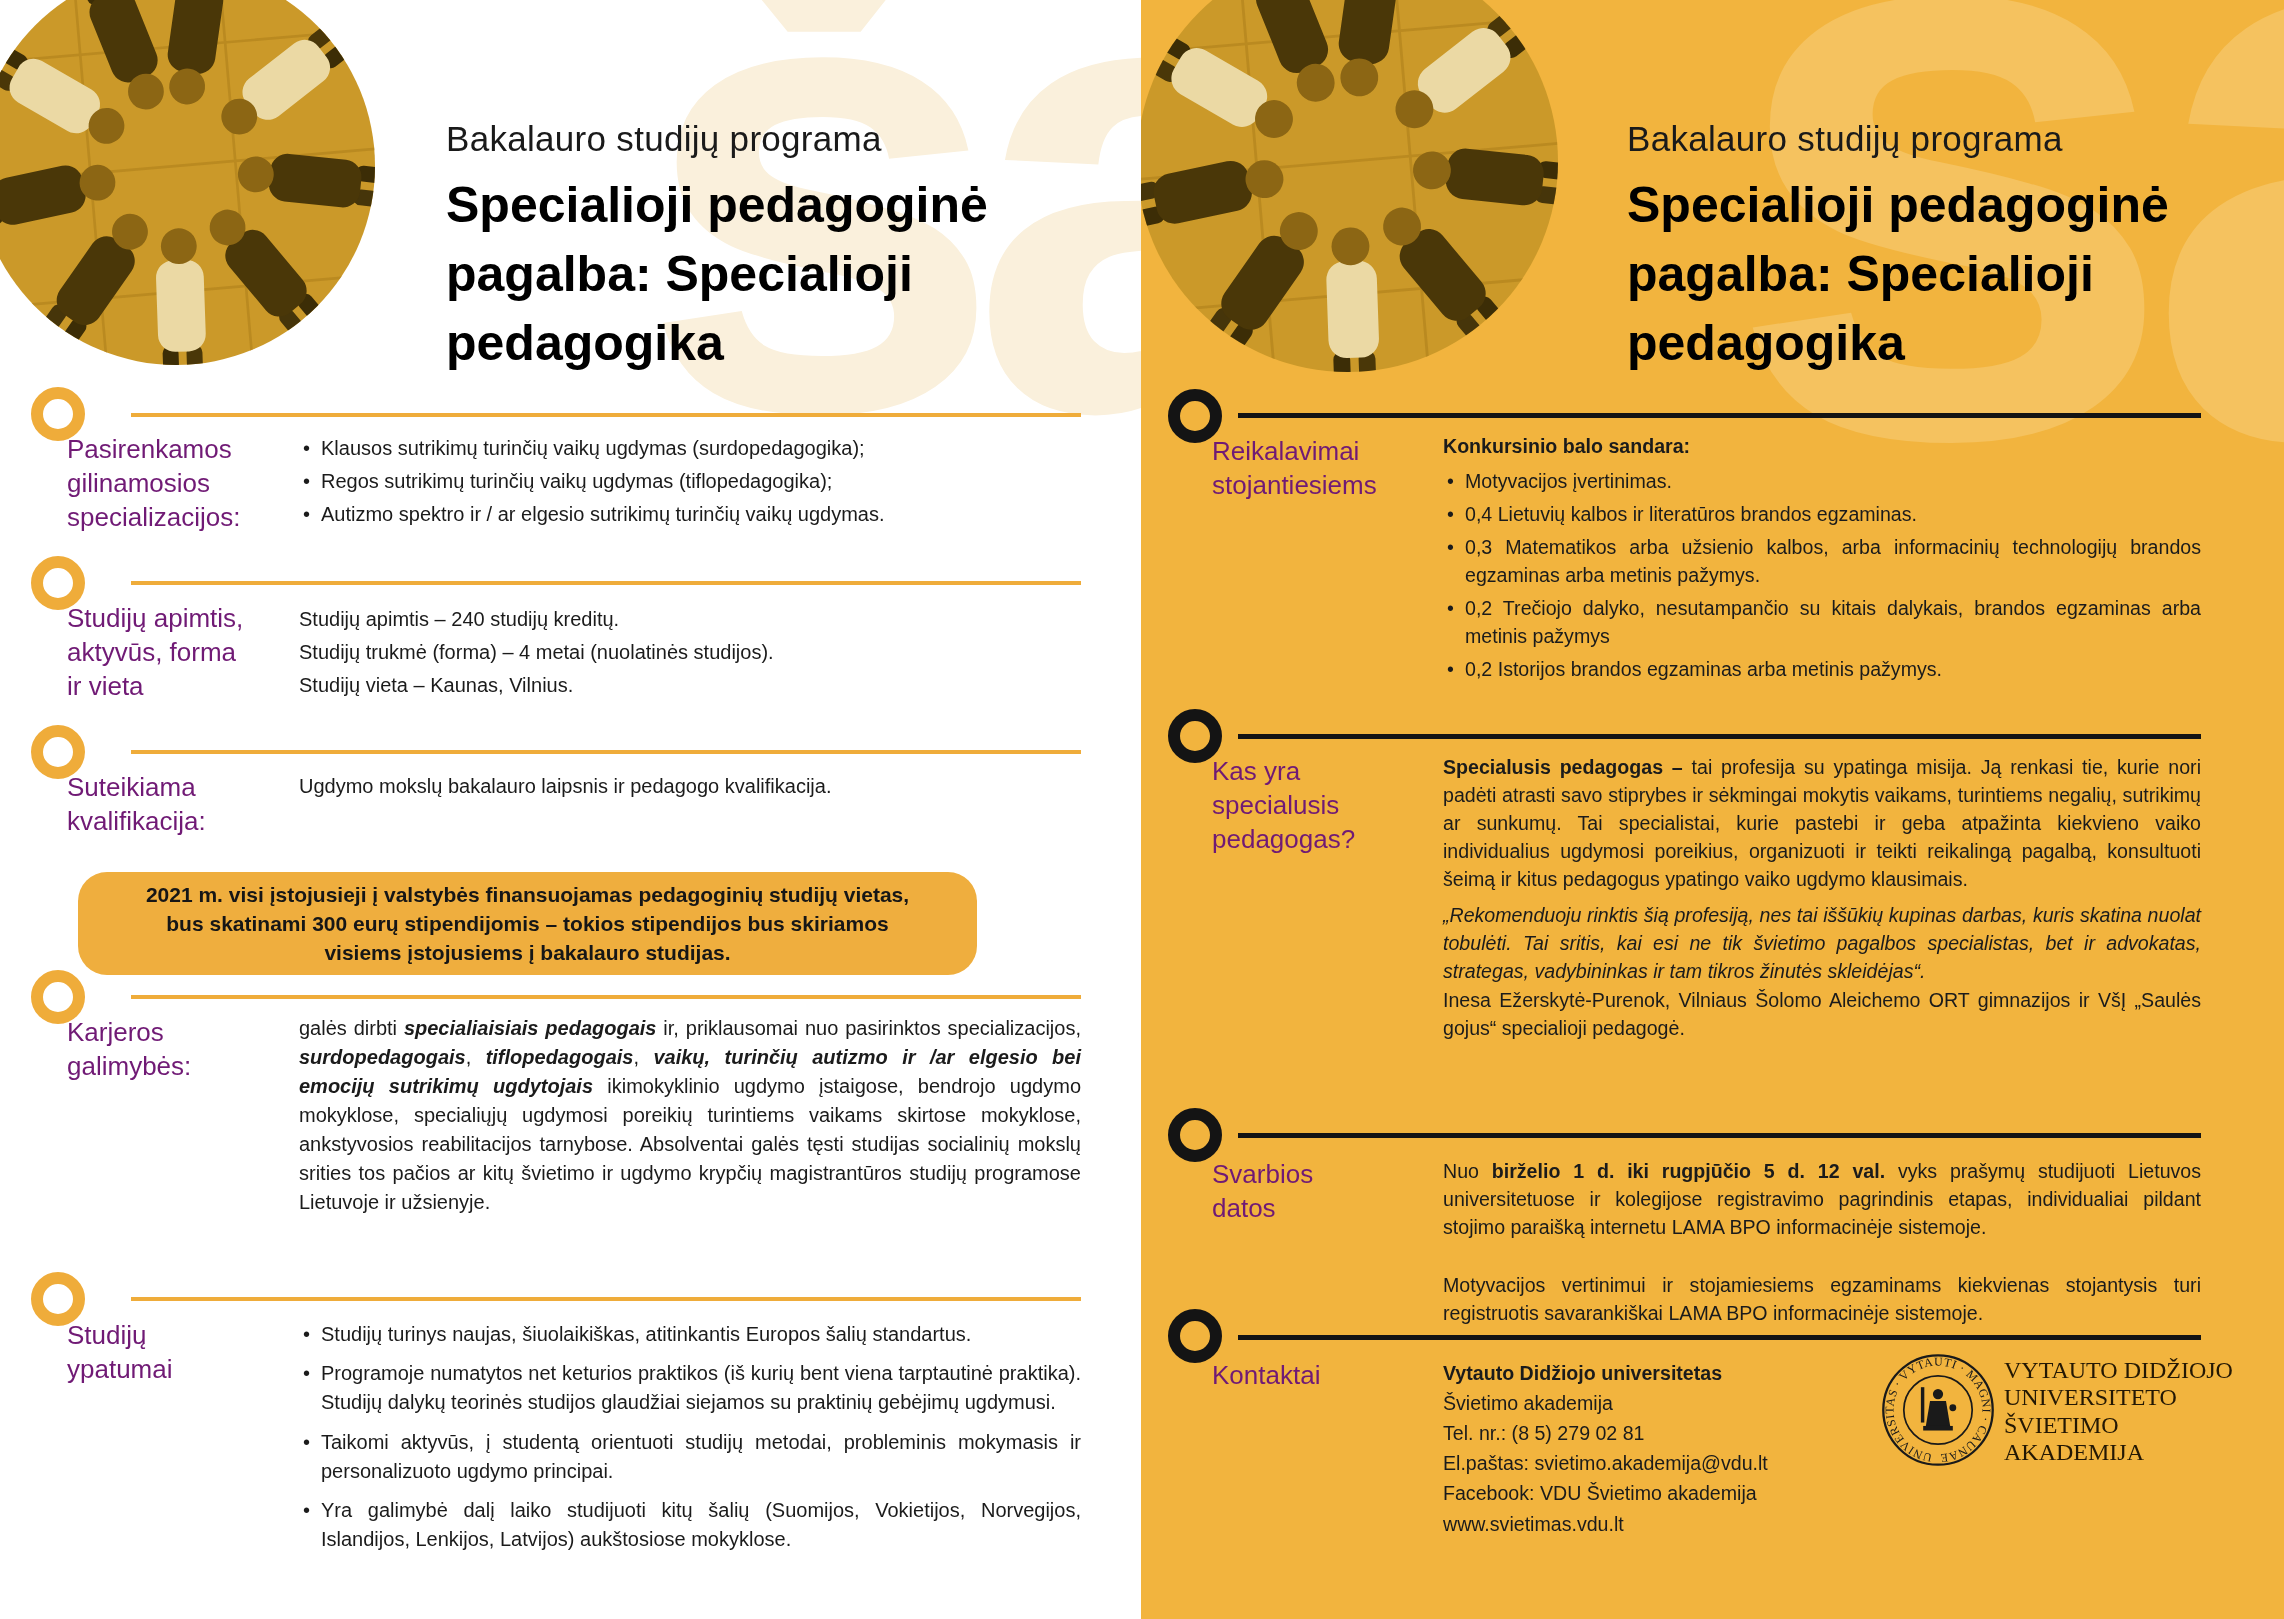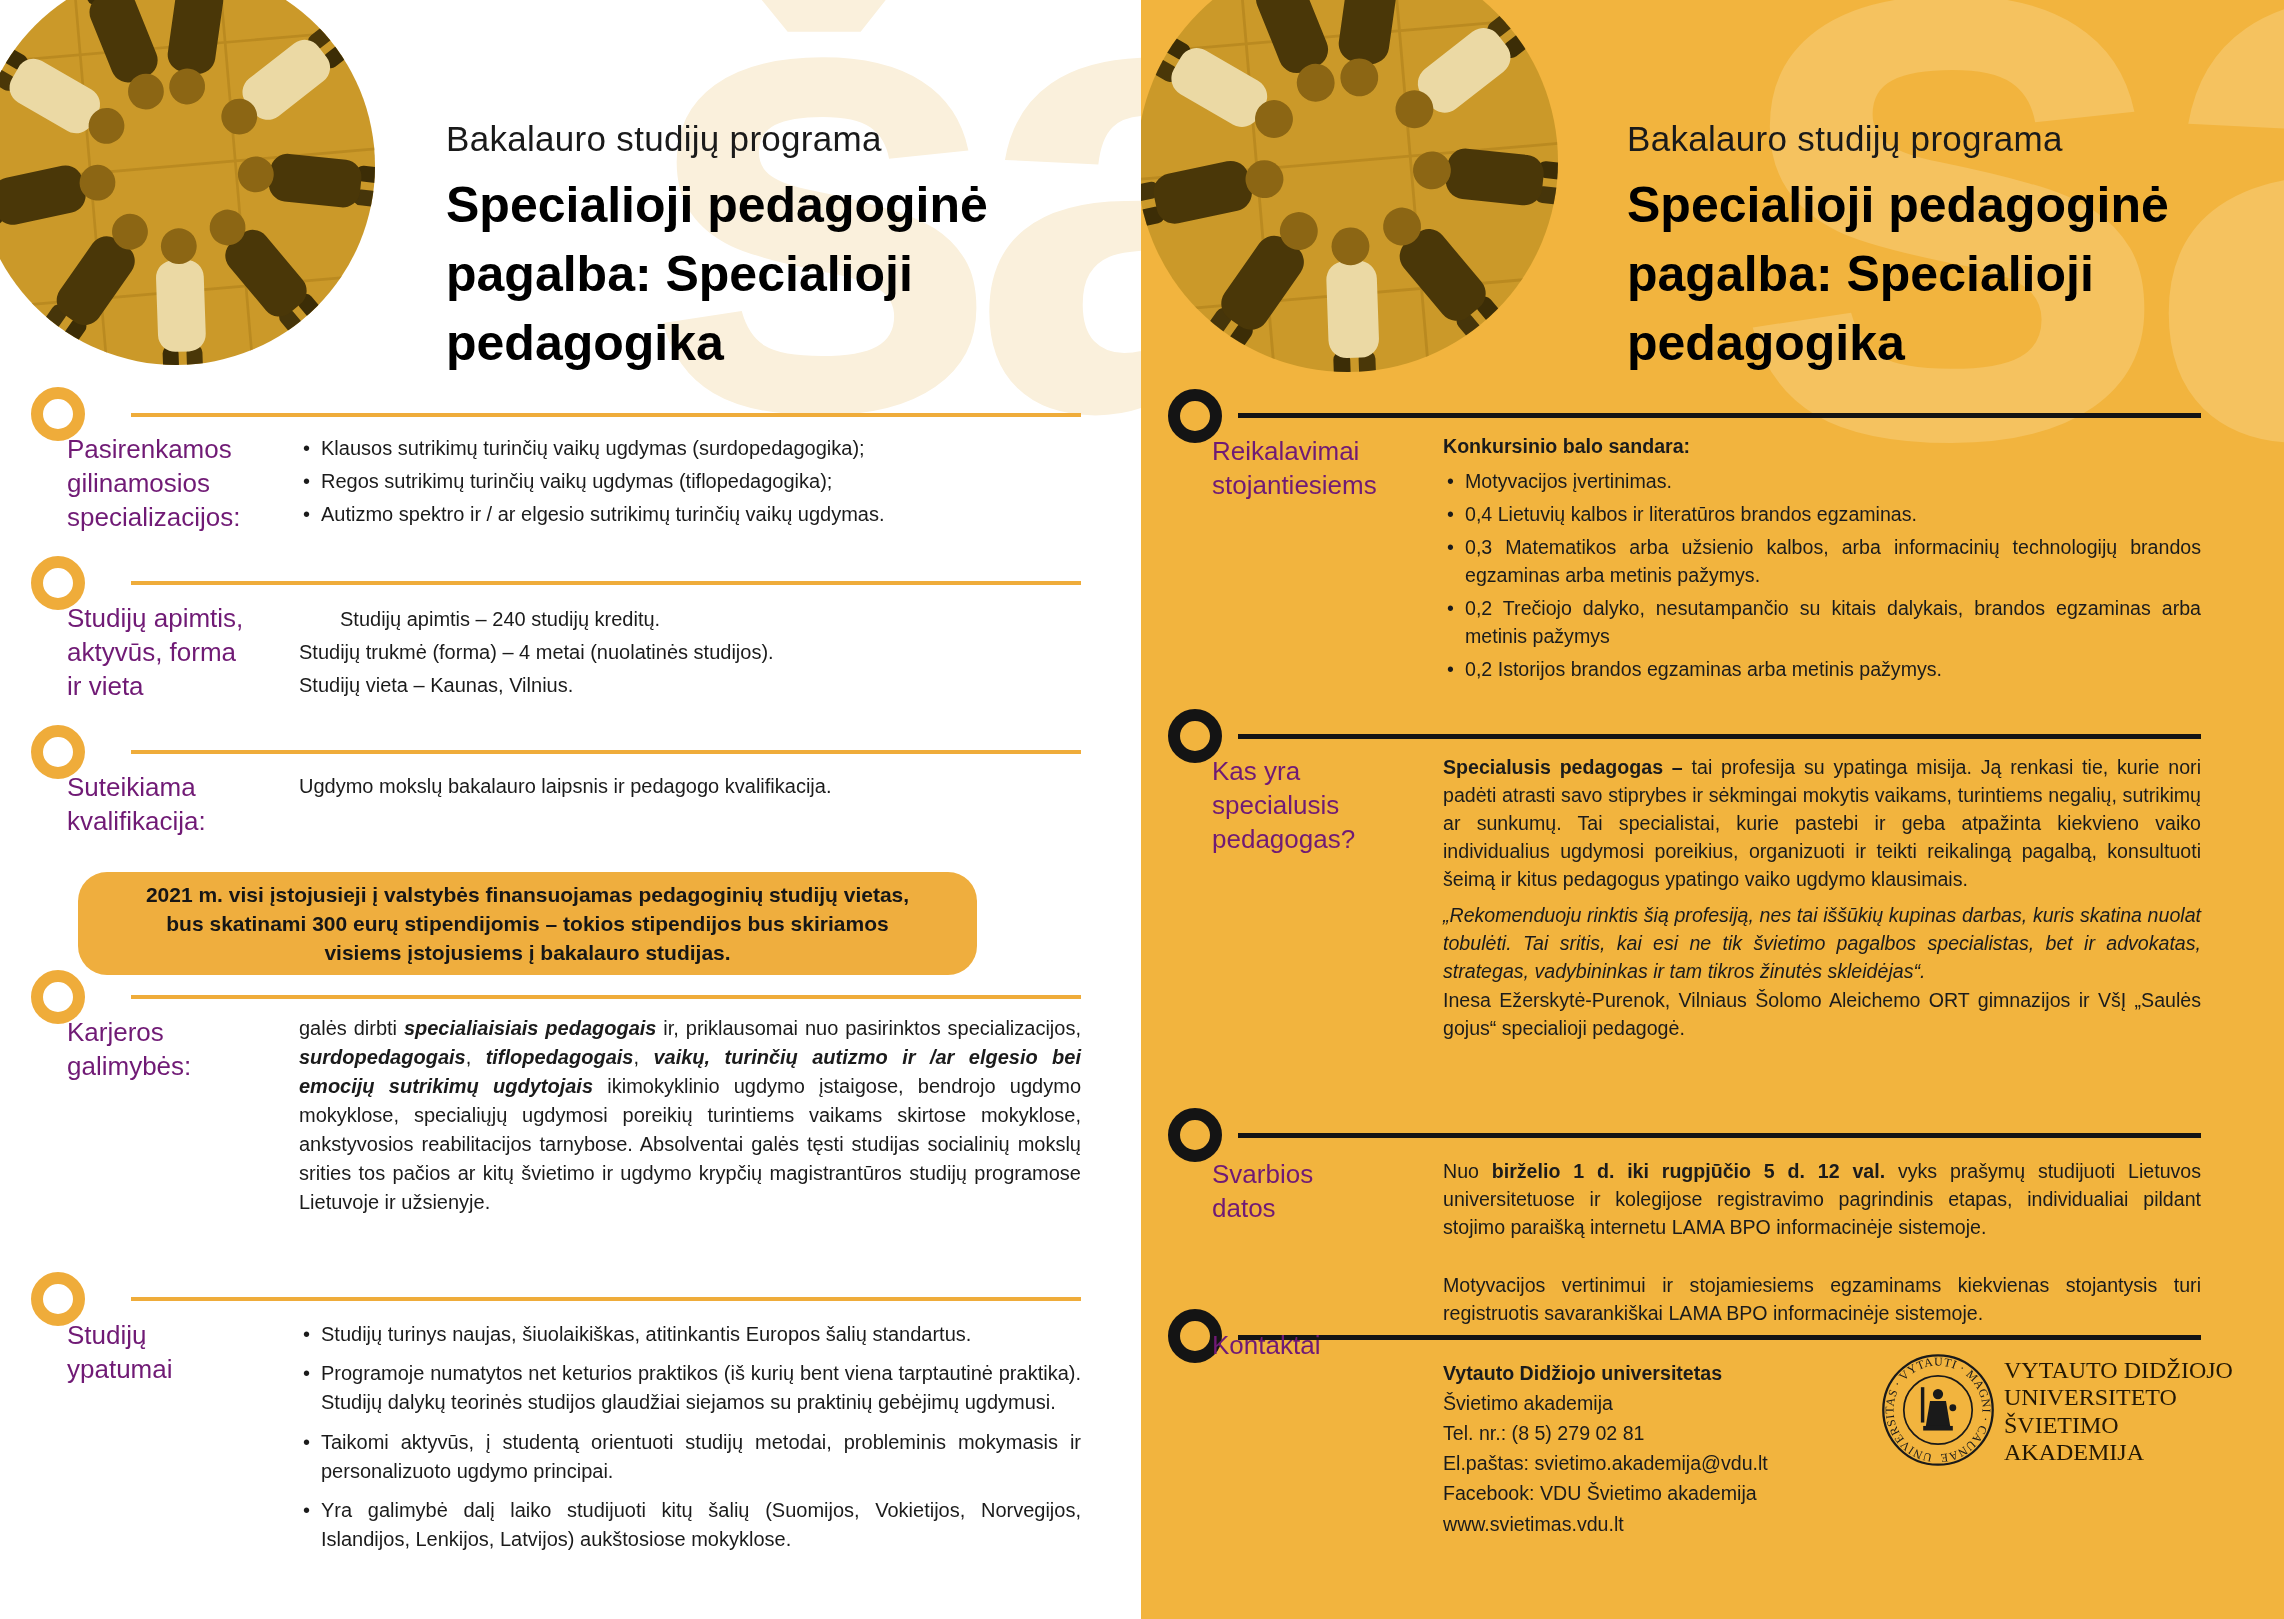--- a/index.html
+++ b/index.html
@@ -113,21 +113,21 @@
     </div>
 
     <span class="ring gold" style="left:31px;top:556px;"></span>
     <div class="rule gold" style="left:131px;top:581px;width:950px;"></div>
     <div class="shead" style="left:67px;top:601px;">
       <span>Studijų apimtis,</span><br>
       <span>aktyvūs, forma</span><br>
       <span>ir vieta</span>
     </div>
     <div class="body" style="left:299px;top:605px;width:790px;">
-      <div style="margin-bottom:3.9px;margin-left:41px;">Studijų apimtis – 240 studijų kreditų.</div>
+      <div style="margin-bottom:3.9px;">Studijų apimtis – 240 studijų kreditų.</div>
       <div style="margin-bottom:3.9px;">Studijų trukmė (forma) – 4 metai (nuolatinės studijos).</div>
       <div>Studijų vieta – Kaunas, Vilnius.</div>
     </div>
 
     <span class="ring gold" style="left:31px;top:725px;"></span>
     <div class="rule gold" style="left:131px;top:750px;width:950px;"></div>
     <div class="shead" style="left:67px;top:770px;">
       <span>Suteikiama</span><br>
       <span>kvalifikacija:</span>
     </div>
@@ -232,21 +232,21 @@
       <span>Svarbios</span><br>
       <span>datos</span>
     </div>
     <div class="body" style="left:302px;top:1157px;width:758px;">
       <div class="just" style="margin-bottom:30px;"><span>Nuo </span><span class="rb">birželio 1 d. iki rugpjūčio 5 d. 12 val.</span><span> vyks prašymų studijuoti Lietuvos universitetuose ir kolegijose registravimo pagrindinis etapas, individualiai pildant stojimo paraišką internetu LAMA BPO informacinėje sistemoje.</span></div>
       <div class="just">Motyvacijos vertinimui ir stojamiesiems egzaminams kiekvienas stojantysis turi registruotis savarankiškai LAMA BPO informacinėje sistemoje.</div>
     </div>
 
     <span class="ring dark" style="left:27px;top:1309px;"></span>
     <div class="rule dark" style="left:97px;top:1335px;width:963px;"></div>
-    <div class="shead" style="left:71px;top:1328px;">Kontaktai</div>
+    <div class="shead" style="left:71px;top:1358px;">Kontaktai</div>
     <div class="body" style="left:302px;top:1358px;width:588px;">
       <div class="contact-line rb">Vytauto Didžiojo universitetas</div>
       <div class="contact-line">Švietimo akademija</div>
       <div class="contact-line">Tel. nr.: (8 5) 279 02 81</div>
       <div class="contact-line">El.paštas: svietimo.akademija@vdu.lt</div>
       <div class="contact-line">Facebook: VDU Švietimo akademija</div>
       <div class="contact-line" style="margin-top:1.3px;">www.svietimas.vdu.lt</div>
     </div>
 
     <div class="seal" style="left:740px;top:1353px;width:114px;height:114px;">

